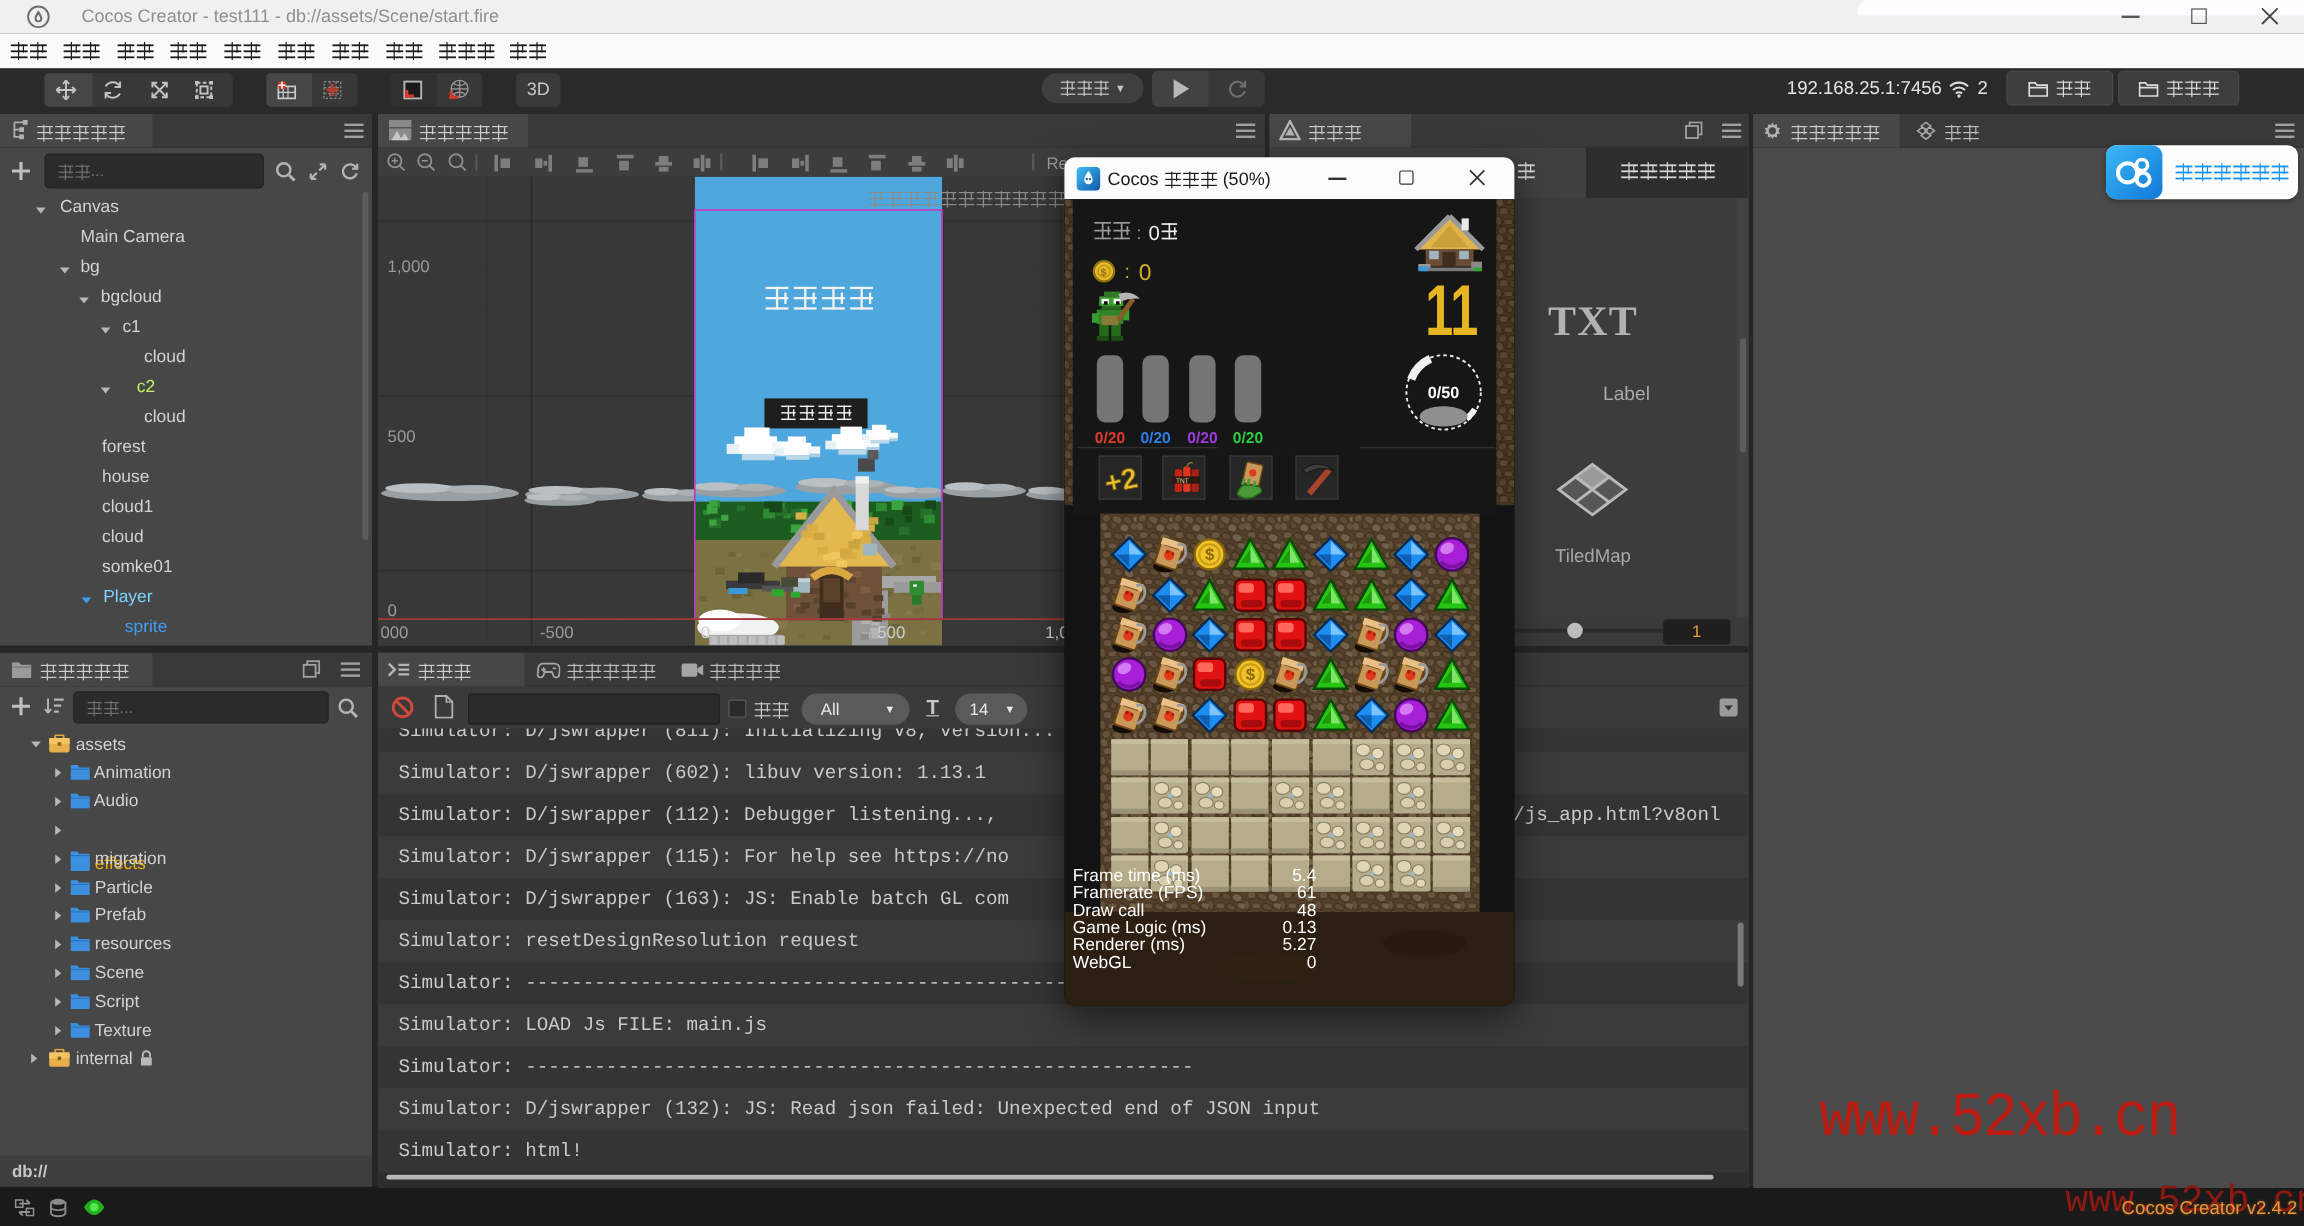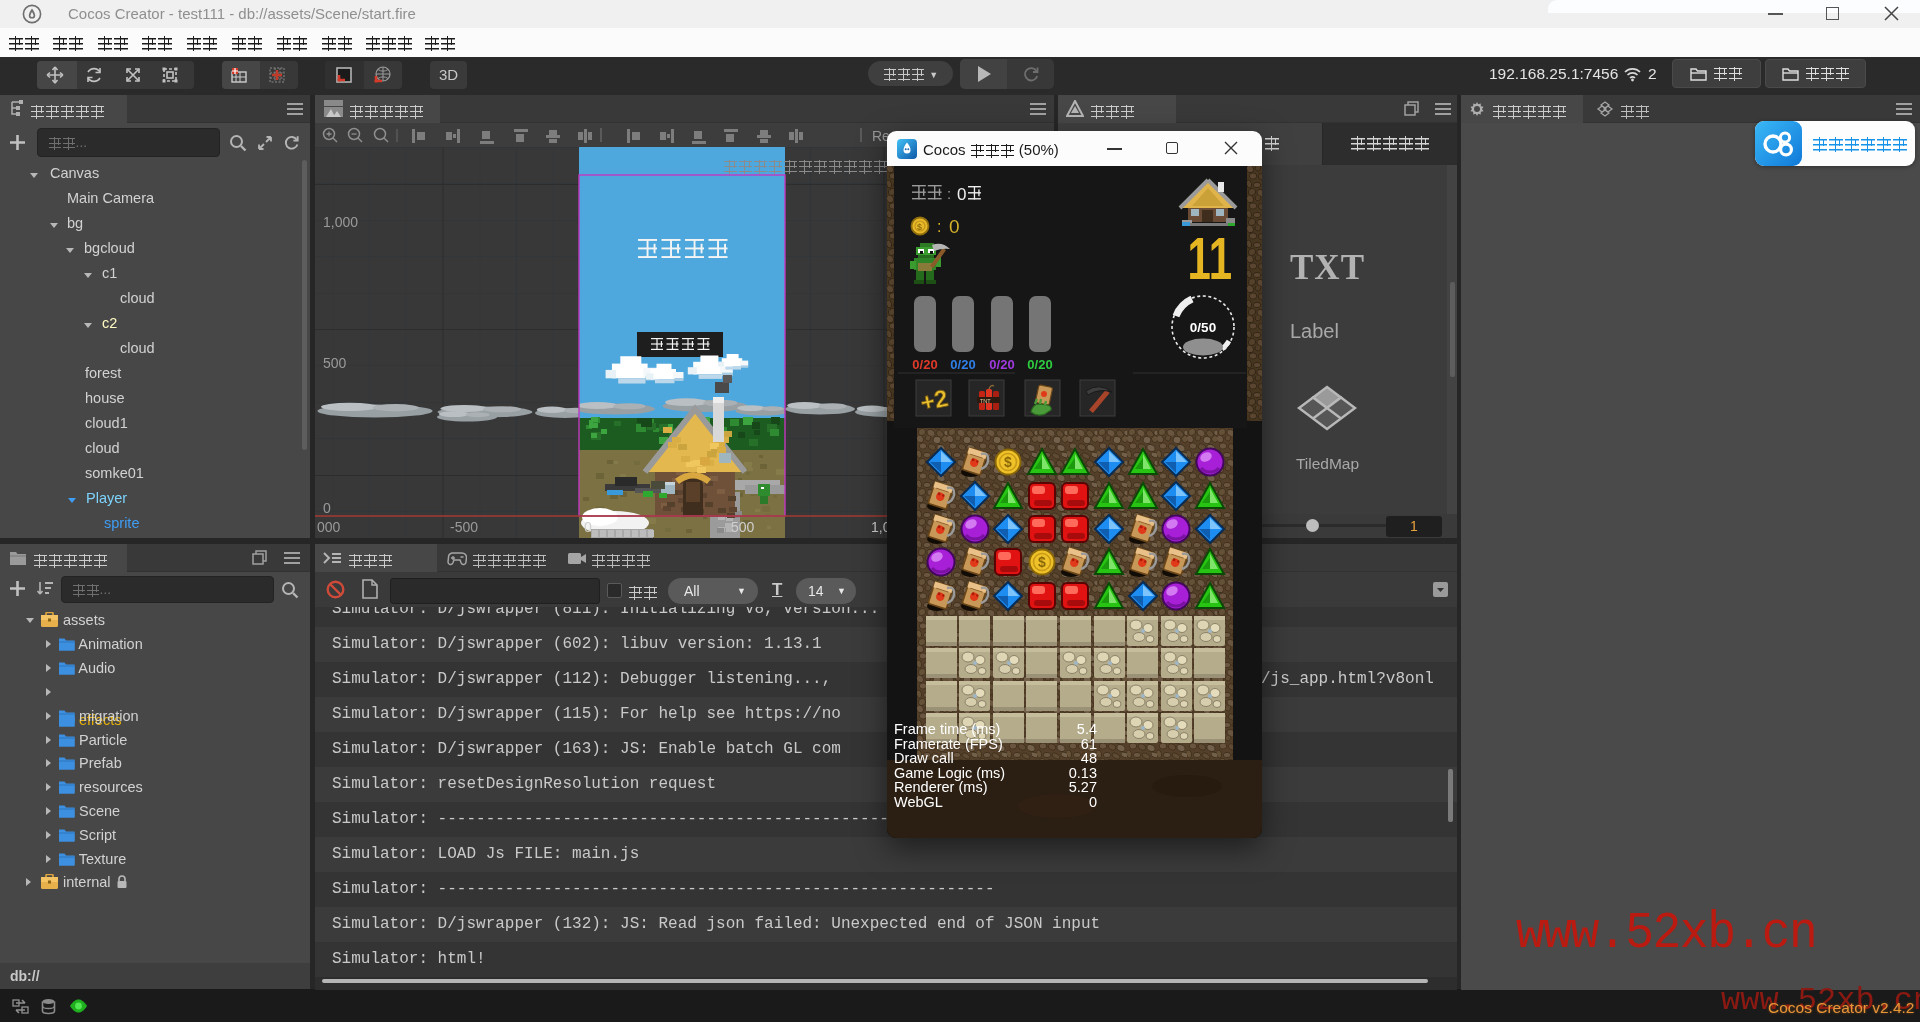--- a/index.html
+++ b/index.html
@@ -147,21 +147,21 @@
 <div class="a" style="left:50px;top:165px;font-size:14.5px;color:#d2d2d2">Canvas</div>
 <div class="a" style="left:67px;top:190px;font-size:14.5px;color:#d2d2d2">Main Camera</div>
 <div class="a" style="left:50px;top:223px;width:0;height:0;border-top:5px solid #b8b8b8;border-left:4.5px solid transparent;border-right:4.5px solid transparent"></div>
 <div class="a" style="left:67px;top:215px;font-size:14.5px;color:#d2d2d2">bg</div>
 <div class="a" style="left:66px;top:248px;width:0;height:0;border-top:5px solid #b8b8b8;border-left:4.5px solid transparent;border-right:4.5px solid transparent"></div>
 <div class="a" style="left:84px;top:240px;font-size:14.5px;color:#d2d2d2">bgcloud</div>
 <div class="a" style="left:84px;top:273px;width:0;height:0;border-top:5px solid #b8b8b8;border-left:4.5px solid transparent;border-right:4.5px solid transparent"></div>
 <div class="a" style="left:102px;top:265px;font-size:14.5px;color:#d2d2d2">c1</div>
 <div class="a" style="left:120px;top:290px;font-size:14.5px;color:#d2d2d2">cloud</div>
 <div class="a" style="left:84px;top:323px;width:0;height:0;border-top:5px solid #b8b8b8;border-left:4.5px solid transparent;border-right:4.5px solid transparent"></div>
-<div class="a" style="left:102px;top:315px;font-size:14.5px;color:#fef9c3">c2</div>
+<div class="a" style="left:114px;top:315px;font-size:14.5px;color:#bef264">c2</div>
 <div class="a" style="left:120px;top:340px;font-size:14.5px;color:#d2d2d2">cloud</div>
 <div class="a" style="left:85px;top:365px;font-size:14.5px;color:#d2d2d2">forest</div>
 <div class="a" style="left:85px;top:390px;font-size:14.5px;color:#d2d2d2">house</div>
 <div class="a" style="left:85px;top:415px;font-size:14.5px;color:#d2d2d2">cloud1</div>
 <div class="a" style="left:85px;top:440px;font-size:14.5px;color:#d2d2d2">cloud</div>
 <div class="a" style="left:85px;top:465px;font-size:14.5px;color:#d2d2d2">somke01</div>
 <div class="a" style="left:68px;top:498px;width:0;height:0;border-top:5px solid #3f9df5;border-left:4.5px solid transparent;border-right:4.5px solid transparent"></div>
 <div class="a" style="left:86px;top:490px;font-size:14.5px;color:#7dd3fc">Player</div>
 <div class="a" style="left:104px;top:515px;font-size:14.5px;color:#3f9df5">sprite</div>
 <div class="a" style="left:302px;top:160px;width:5px;height:290px;background:#5d5d5d;border-radius:3px"></div>
@@ -706,21 +706,21 @@
 <svg class="a" style="left:1404px;top:101px" width="15" height="15" viewBox="0 0 15 15">
     <rect x="4" y="1" width="10" height="10" fill="none" stroke="#a0a0a0" stroke-width="1.5"></rect>
     <rect x="1" y="4" width="10" height="10" fill="#393939" stroke="#a0a0a0" stroke-width="1.5"></rect>
   </svg>
 <div class="a" style="left:1435px;top:103px;width:16px;height:2px;background:#a0a0a0;box-shadow:0 5px 0 #a0a0a0,0 10px 0 #a0a0a0"></div>
 <div class="a" style="left:1058px;top:123px;width:399px;height:42px;background:#404040"></div>
 <div class="a" style="left:1322px;top:123px;width:135px;height:42px;background:#2d2d2d;border-left:1px solid #272727"></div>
 <div class="a" style="left:1264px;top:134px;color:#d5d5d5"><i class="cj" style="width:14px;height:15px;margin:0px 1px 0 1px"></i></div>
 <div class="a" style="left:1350px;top:134px;color:#d5d5d5"><i class="cj" style="width:14px;height:15px;margin:0px 1px 0 1px"></i><i class="cj" style="width:14px;height:15px;margin:0px 1px 0 1px"></i><i class="cj" style="width:14px;height:15px;margin:0px 1px 0 1px"></i><i class="cj" style="width:14px;height:15px;margin:0px 1px 0 1px"></i><i class="cj" style="width:14px;height:15px;margin:0px 1px 0 1px"></i></div>
 <div class="a" style="left:1285px;top:248px;width:85px;text-align:center;font-family:'Liberation Serif',serif;font-weight:bold;font-size:35px;color:#b2b2b2;letter-spacing:1px">TXT</div>
-<div class="a" style="left:1290px;top:320px;width:85px;text-align:left;font-size:20px;color:#a8a8a8">Label</div>
+<div class="a" style="left:1290px;top:320px;width:85px;text-align:right;font-size:16px;color:#a8a8a8">Label</div>
 <svg class="a" style="left:1296px;top:384px" width="62" height="48" viewBox="0 0 62 48">
     <path d="M31 3 L45 13.5 L31 24 L17 13.5 Z" fill="#9a9a9a" stroke="#b8b8b8" stroke-width="2.4"></path>
     <path d="M17 13.5 L31 24 L17 34.5 L3 24 Z M45 13.5 L59 24 L45 34.5 L31 24 Z M31 24 L45 34.5 L31 45 L17 34.5 Z" fill="#565656" stroke="#b8b8b8" stroke-width="2.4"></path>
   </svg>
 <div class="a" style="left:1285px;top:455px;width:85px;text-align:center;font-size:15.5px;color:#a8a8a8">TiledMap</div>
 <div class="a" style="left:1058px;top:514px;width:399px;height:24px;background:#3a3a3a"></div>
 <div class="a" style="left:1262px;top:524px;width:133px;height:3px;background:#2b2b2b;border-radius:2px"></div>
 <div class="a" style="left:1306px;top:519px;width:13px;height:13px;background:#bdbdbd;border-radius:50%"></div>
 <div class="a" style="left:1386px;top:516px;width:56px;height:21px;background:#1f1f1f;border-radius:3px;color:#e8a23c;font-size:14px;line-height:21px;text-align:center">1</div>
 <div class="a" style="left:1447px;top:165px;width:10px;height:349px;background:#434343"></div>

